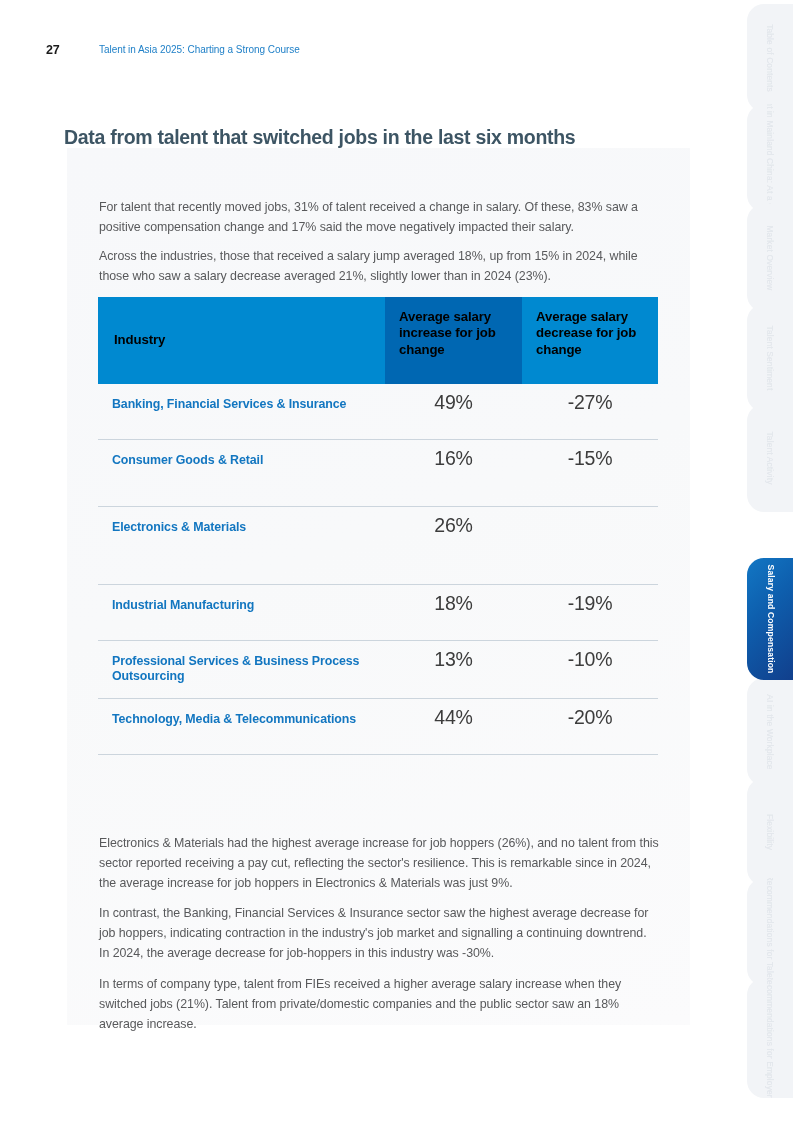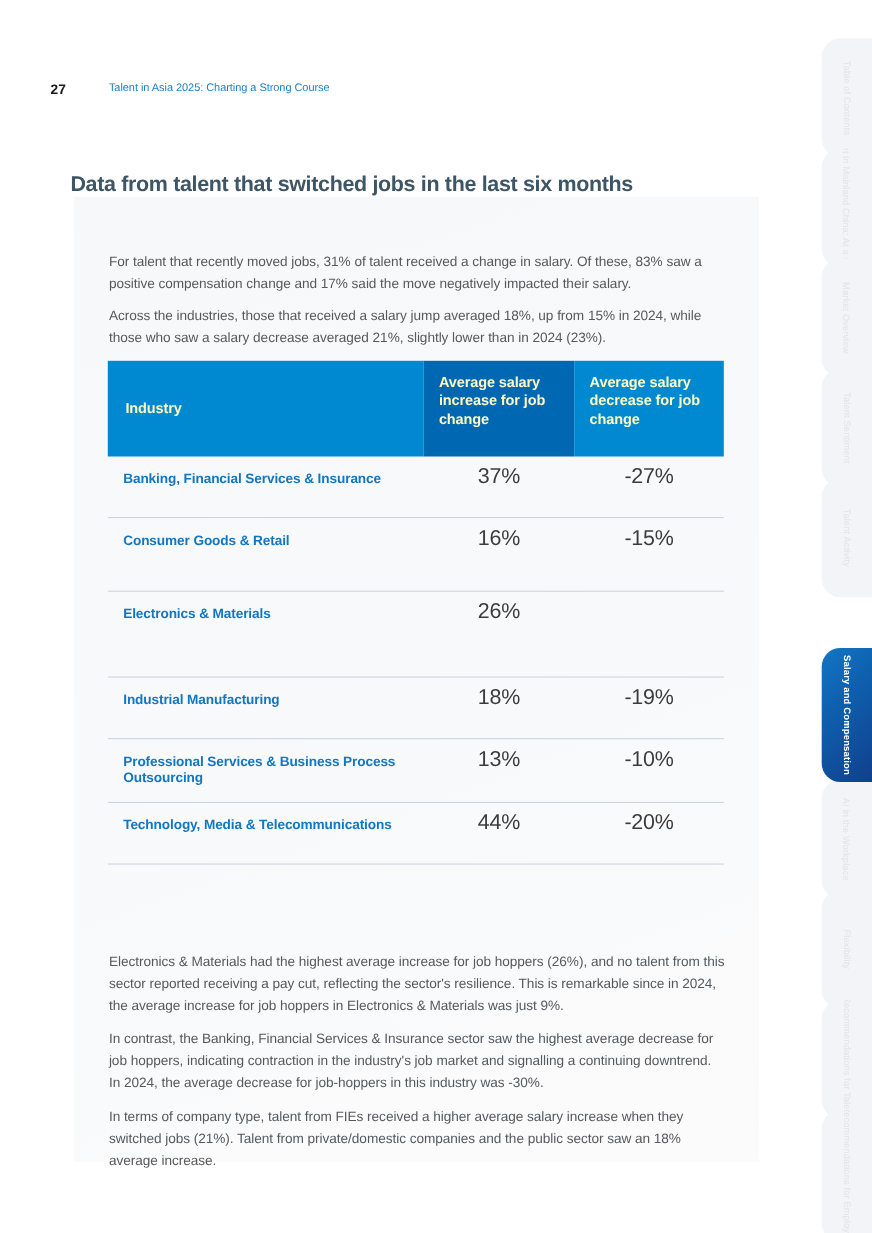--- a/index.html
+++ b/index.html
@@ -15,21 +15,20 @@
     position: relative;
   }
 
   
   #page {
     position: absolute;
     left: 0; top: 0;
     width: 793px;
     height: 824px;
     background: #ffffff;
-    margin-top: 31px;
   }
 
   
   #doc-header {
     position: absolute;
     left: 0; top: 43px;
     width: 745px;
     height: 20px;
     display: flex;
     align-items: baseline;
@@ -122,21 +121,21 @@
     box-sizing: border-box;
   }
   #tbl-head .c-decr {
     background: #0089d0;
     display: flex;
     align-items: center;
     padding: 0 14px;
     box-sizing: border-box;
   }
   .head-label {
-    color: #fef9c3;
+    color: #000000;
     font-size: 13.2px;
     font-weight: bold;
     line-height: 16.5px;
     letter-spacing: -0.1px;
   }
   .head-label.single { position: relative; top: 0px; }
   .head-label.multi  { position: relative; top: -7px; }
 
   
   .data-row {
@@ -278,21 +277,21 @@
         <div class="c-decr">
           <span class="head-label multi">Average salary decrease for job change</span>
         </div>
       </div>
 
       <div class="tbl-row data-row" id="row-0">
         <div class="c-industry">
           <span class="industry-name">Banking, Financial Services &amp; Insurance</span>
         </div>
         <div class="c-incr">
-          <span class="metric-value">37%</span>
+          <span class="metric-value">49%</span>
         </div>
         <div class="c-decr">
           <span class="metric-value">-27%</span>
         </div>
       </div>
 
       <div class="tbl-row data-row" id="row-1">
         <div class="c-industry">
           <span class="industry-name">Consumer Goods &amp; Retail</span>
         </div>

